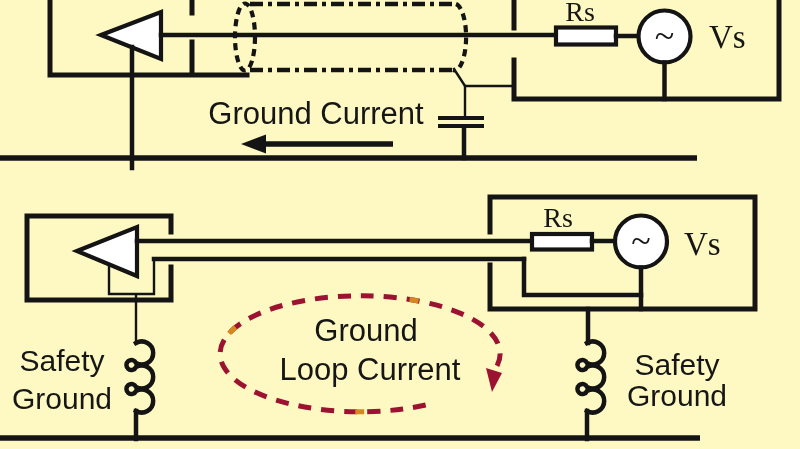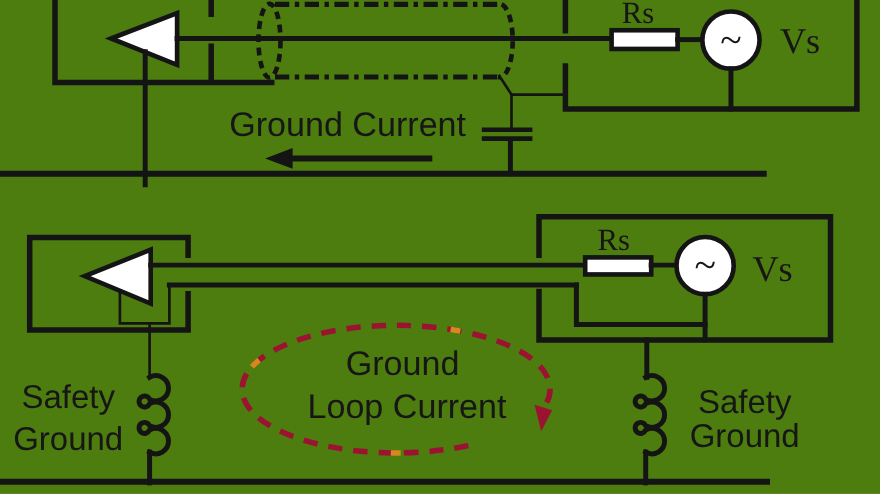--- a/index.html
+++ b/index.html
@@ -1,16 +1,16 @@
 <!DOCTYPE html>
 <html><head>
 <meta charset="utf-8">
 <style>
   html,body{margin:0;padding:0;background:#ffffff;}
-  .stage{width:800px;height:449px;position:relative;background:#4d7c0f;overflow:hidden;}
+  .stage{width:800px;height:449px;position:relative;background:#fef9c3;overflow:hidden;}
   svg{display:block;}
   .wire{stroke:#141414;fill:none;stroke-width:4.5;stroke-linecap:square;}
   .bus{stroke:#141414;fill:none;stroke-width:5.5;stroke-linecap:butt;}
   .box{stroke:#141414;fill:none;stroke-width:5;stroke-linecap:square;}
   .thin{stroke:#141414;fill:none;stroke-width:2.4;stroke-linecap:square;}
   .comp{stroke:#141414;fill:#ffffff;stroke-width:4.2;}
   .shield{stroke:#141414;fill:none;stroke-width:4.6;stroke-dasharray:13 5 4 5;stroke-linecap:butt;}
   .shieldEnd{stroke:#141414;fill:none;stroke-width:4.2;stroke-dasharray:7 5;}
   .plate{stroke:#141414;stroke-width:4.2;stroke-linecap:butt;}
   .arrowfill{fill:#141414;stroke:none;}

